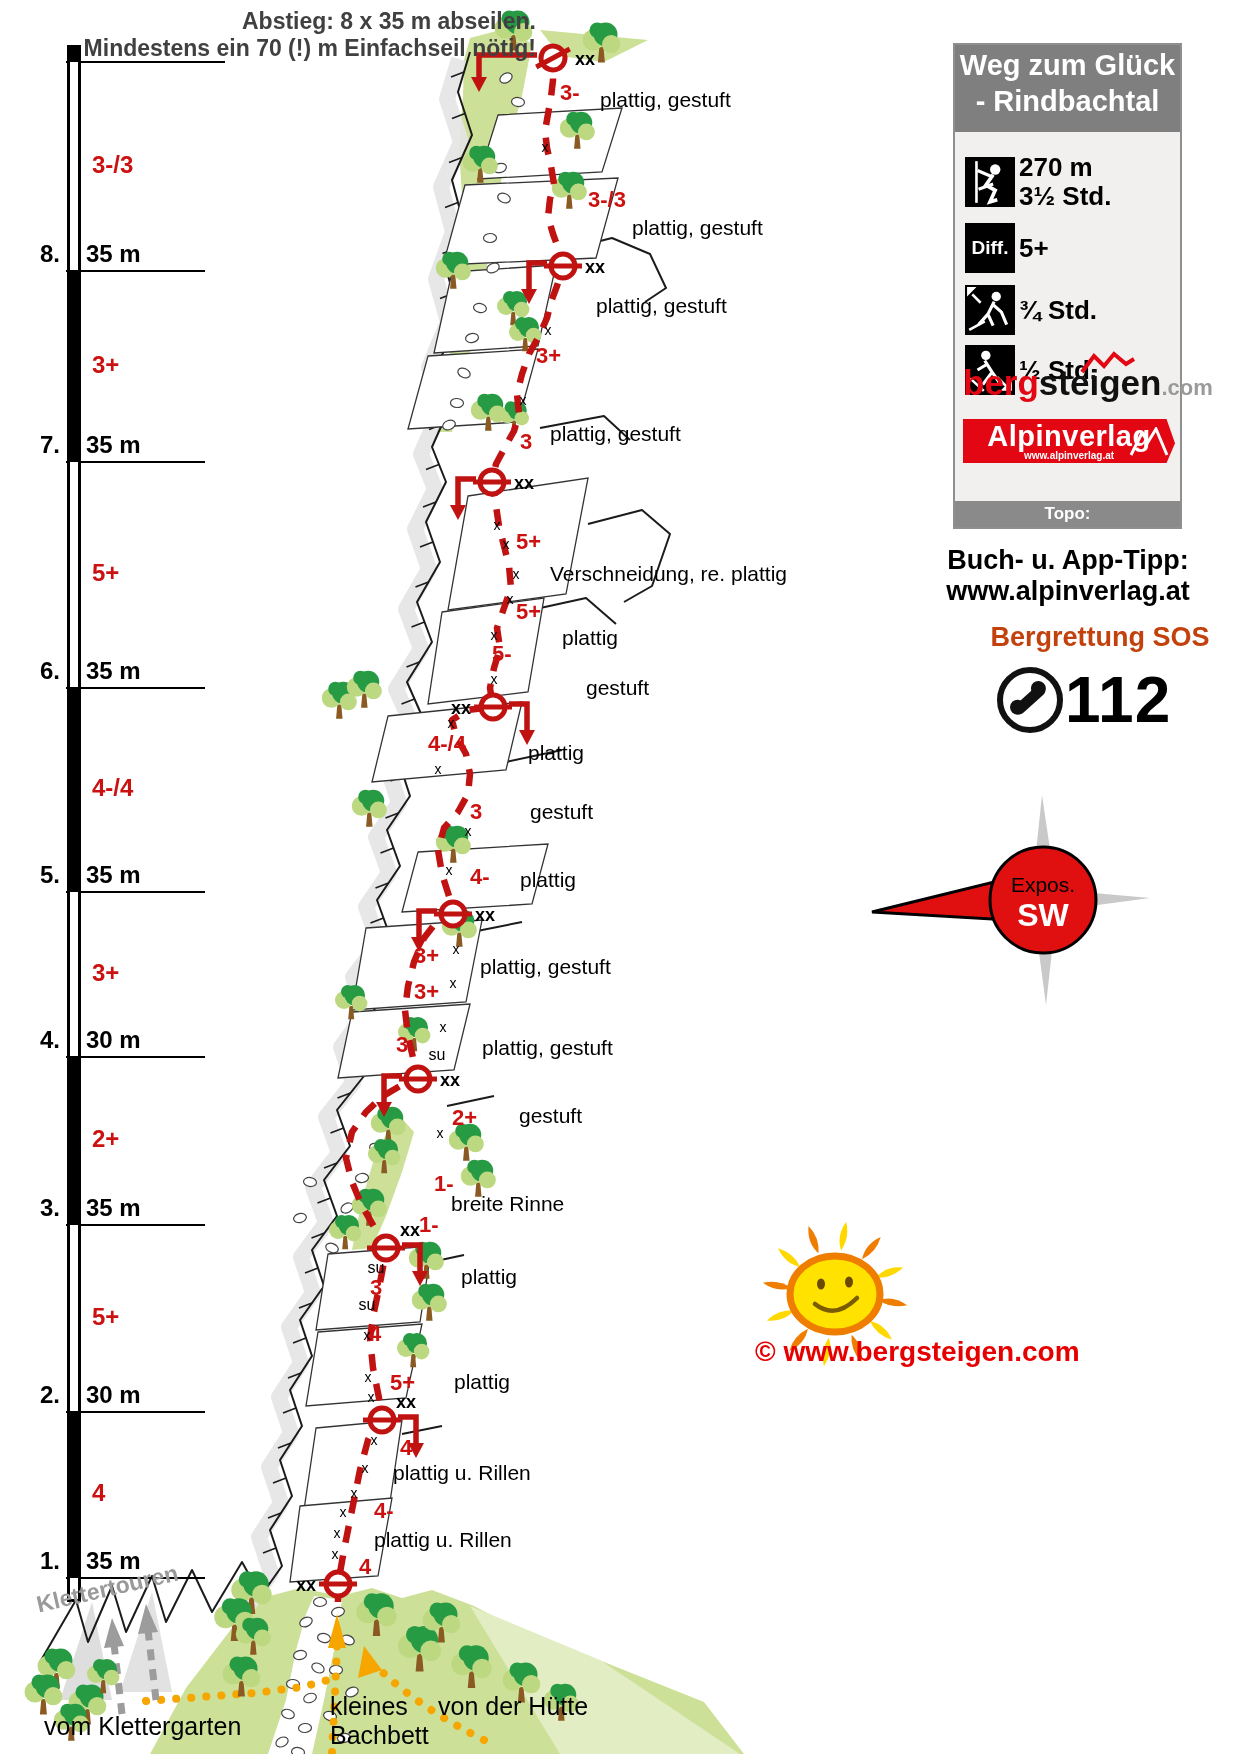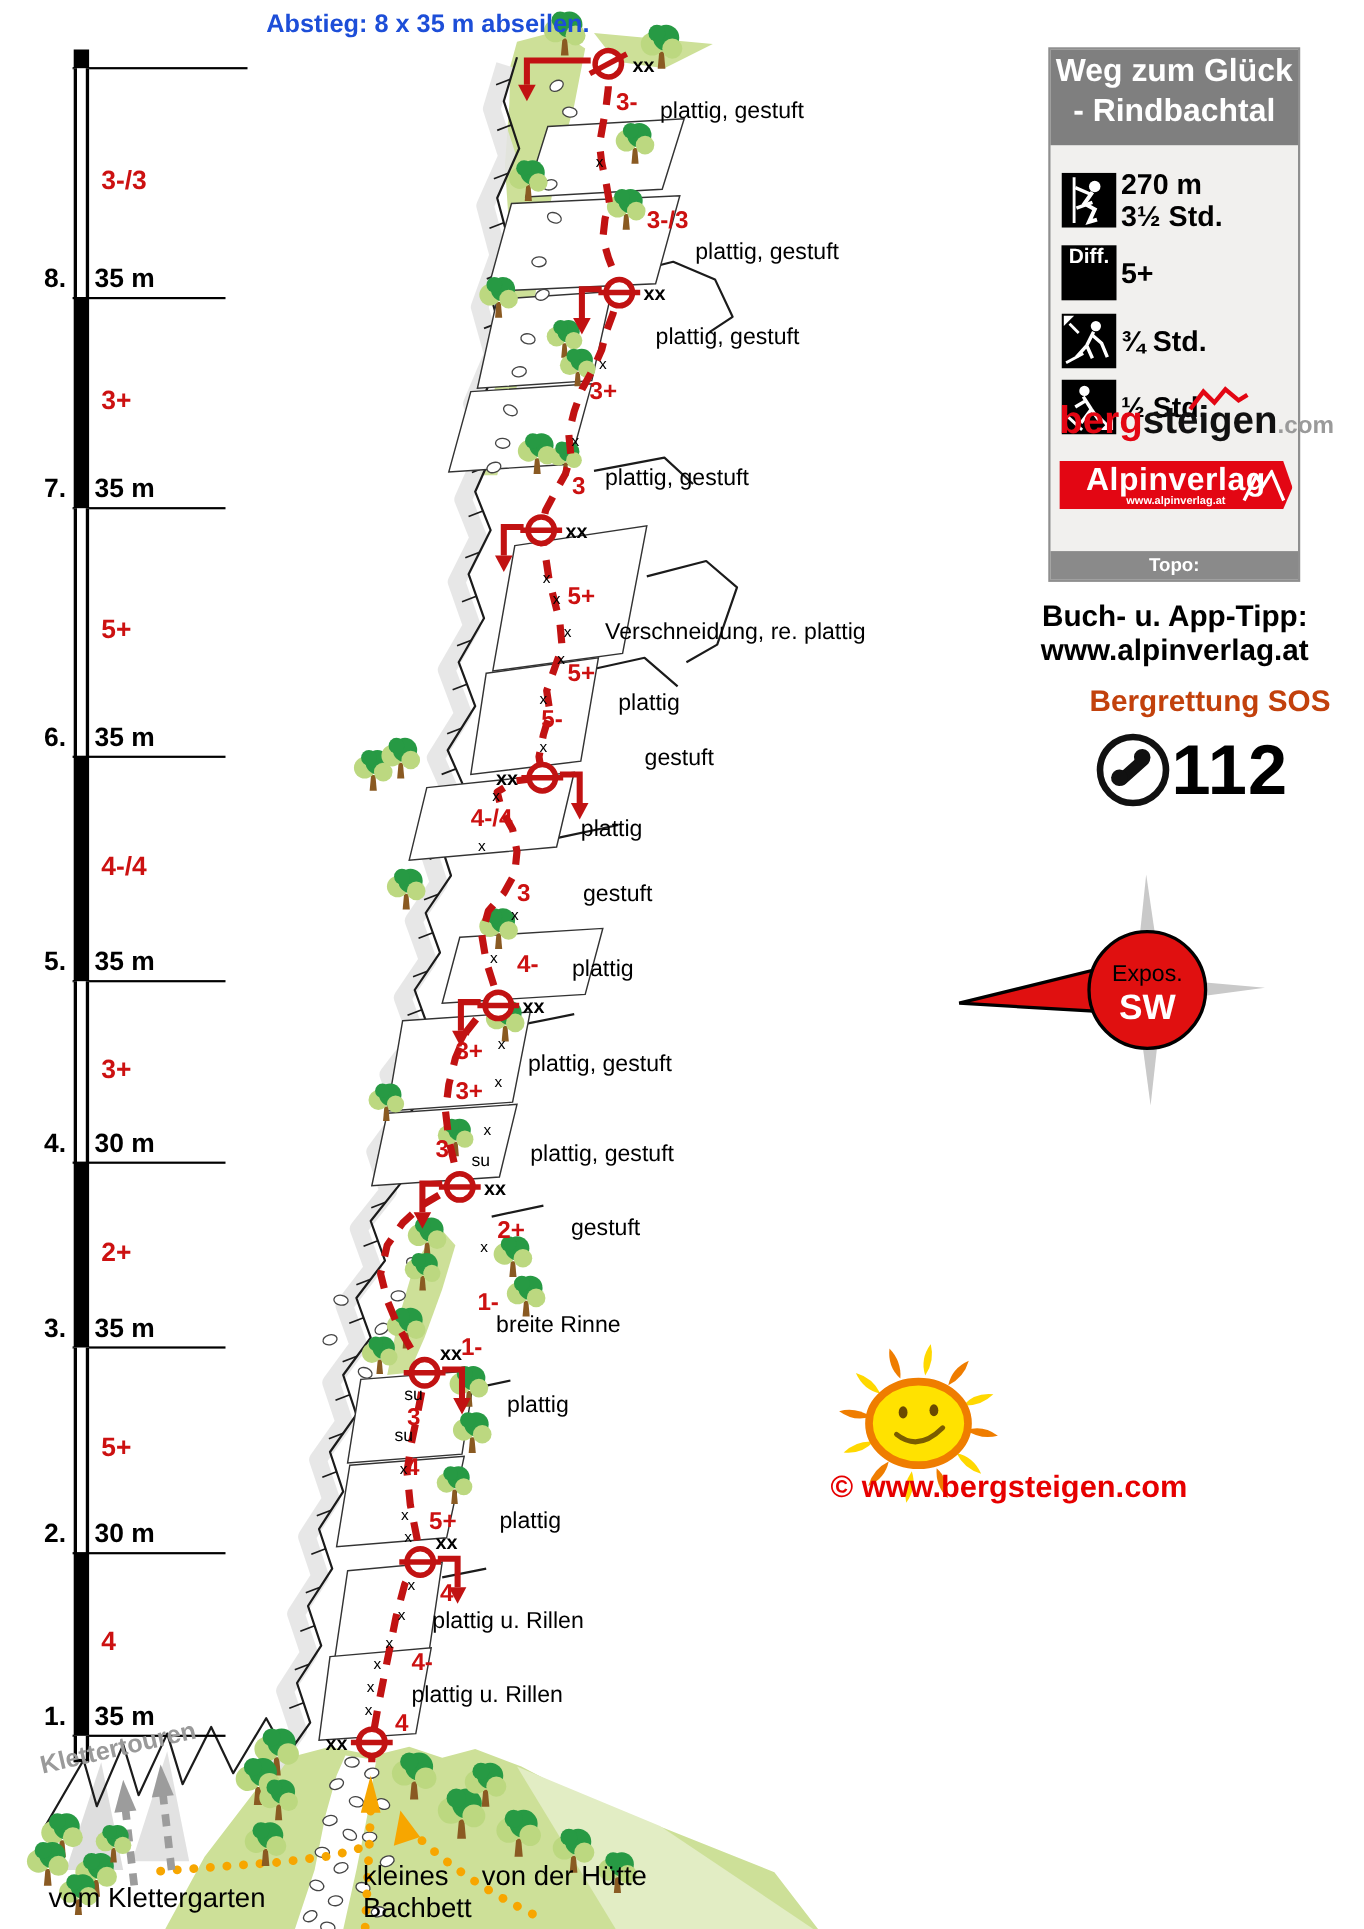--- a/index.html
+++ b/index.html
@@ -2,40 +2,40 @@
 <html><head>
 <meta charset="utf-8">
 <style>
   html,body{margin:0;padding:0;background:#fff;}
   #page{position:relative;width:1240px;height:1754px;background:#fff;overflow:hidden;
         font-family:"Liberation Sans","DejaVu Sans",sans-serif;}
   #scene{position:absolute;left:0;top:0;width:1240px;height:1754px;
          font-family:"Liberation Sans","DejaVu Sans",sans-serif;}
   
   #abstieg{position:absolute;left:0;top:8px;width:536px;text-align:right;
-           font-weight:bold;font-size:23px;line-height:27px;color:#1d4ed8;}
+           font-weight:bold;font-size:23px;line-height:27px;color:#404040;}
   
   .bar-seg{position:absolute;left:67px;width:14px;box-sizing:border-box;}
   .bar-black{background:#000;}
   .bar-white{background:#fff;border-left:3px solid #000;border-right:3px solid #000;}
   .pitch-line{position:absolute;left:66px;height:2px;background:#000;}
   .pitch-num{position:absolute;left:8px;width:52px;text-align:right;
              font-weight:bold;font-size:24px;color:#000;}
   .pitch-len{position:absolute;left:86px;font-weight:bold;font-size:24px;color:#000;}
   .pitch-grade{position:absolute;left:92px;font-weight:bold;font-size:24px;color:#cc1111;}
   
   #infobox{position:absolute;left:953px;top:43px;width:229px;height:486px;
            background:#f1f0ee;border:2px solid #8f8f8f;box-sizing:border-box;}
   #infobox .ib-header{background:#7f7f7f;color:#fff;font-weight:bold;font-size:29px;
            line-height:36px;text-align:center;padding:2px 0 13px 0;}
   .ib-row{position:absolute;left:10px;display:flex;align-items:center;gap:4px;}
   .ib-icon{width:50px;height:50px;flex:0 0 50px;}
   .ib-text{font-weight:bold;font-size:26px;line-height:29px;color:#000;white-space:pre-line;}
   .icon-diff{background:#000;color:#fff;font-weight:bold;font-size:19px;
-             display:flex;justify-content:center;}
+             display:flex;align-items:center;justify-content:center;}
   #bs-logo{position:absolute;left:8px;top:318px;width:212px;height:56px;}
   .lg-berg{color:#e30613;font-weight:bold;font-size:35px;}
   .lg-steigen{color:#111;font-weight:bold;font-size:35px;}
   .lg-com{color:#9a9a9a;font-weight:bold;font-size:22px;}
   #bs-zigzag{position:absolute;right:30px;top:-12px;}
   #av-banner{position:absolute;left:8px;top:374px;width:212px;height:44px;background:#e30613;
              clip-path:polygon(0 0,96% 0,100% 55%,96% 100%,0 100%);
              color:#fff;text-align:center;}
   #av-banner .av-main{font-weight:bold;font-size:29px;line-height:30px;letter-spacing:.5px;margin-top:2px;}
   #av-banner .av-sub{font-weight:bold;font-size:10px;line-height:10px;}
@@ -376,20 +376,21 @@
         <text x="451" y="1211" font-size="21" fill="#000">breite Rinne</text>
         <text x="461" y="1284" font-size="21" fill="#000">plattig</text>
         <text x="454" y="1389" font-size="21" fill="#000">plattig</text>
         <text x="393" y="1480" font-size="21" fill="#000">plattig u. Rillen</text>
         <text x="374" y="1547" font-size="21" fill="#000">plattig u. Rillen</text>
       </g>
   </svg>
 
   <div id="abstieg">
     <div>Abstieg: 8 x 35 m abseilen.</div>
+    <div>Mindestens ein 70 (!) m Einfachseil nötig!</div>
   </div>
 
   <div id="sidebar">
       <div class="bar-seg bar-black" style="top: 45px; height: 17px;"></div>
       <div class="pitch-line" style="left: 66px; top: 61px; width: 159px;"></div>
       <div class="bar-seg bar-white" style="top: 62px; height: 209px;"></div>
       <div class="pitch-line" style="top: 270px; width: 139px;"></div>
       <div class="pitch-num" style="top: 240px;">8.</div>
       <div class="pitch-len" style="top: 240px;">35 m</div>
       <div class="pitch-grade" style="top: 150.5px;">3-/3</div>

